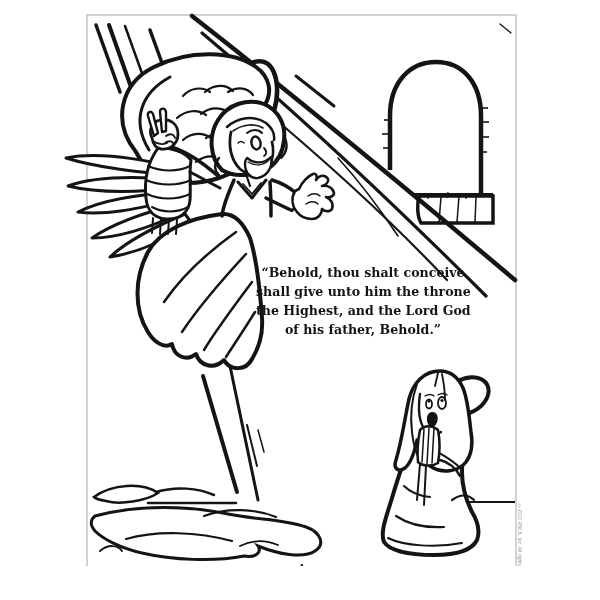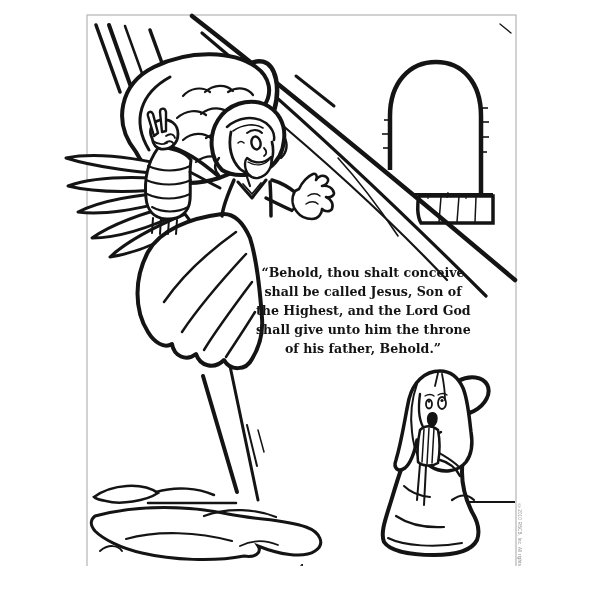--- a/index.html
+++ b/index.html
@@ -224,23 +224,22 @@
       <path d="M 429,428 L 427,464" stroke-width="1.5"></path>
       <path d="M 434,428 L 432,463" stroke-width="1.5"></path>
       <path d="M 420,464 L 417,500" stroke-width="2"></path>
       <path d="M 426,466 L 424,505" stroke-width="2"></path>
     </g>
   </g>
 </svg>
 
   <div class="quote">
     <div class="quote-line">“Behold, thou shalt conceive</div>
-    <div class="quote-line">shall be called Jesus, Son of</div>
+    <div class="quote-line">shall give unto him the throne</div>
     <div class="quote-line">the Highest, and the Lord God</div>
-    <div class="quote-line">shall give unto him the throne</div>
     <div class="quote-line">of his father, Behold.”</div>
   </div>
 
   <div class="page-num">4</div>
 
   <div class="copyright">©2010 RBCB, Inc. All rights reserved</div>
 
 </div>
 
 </body></html>

